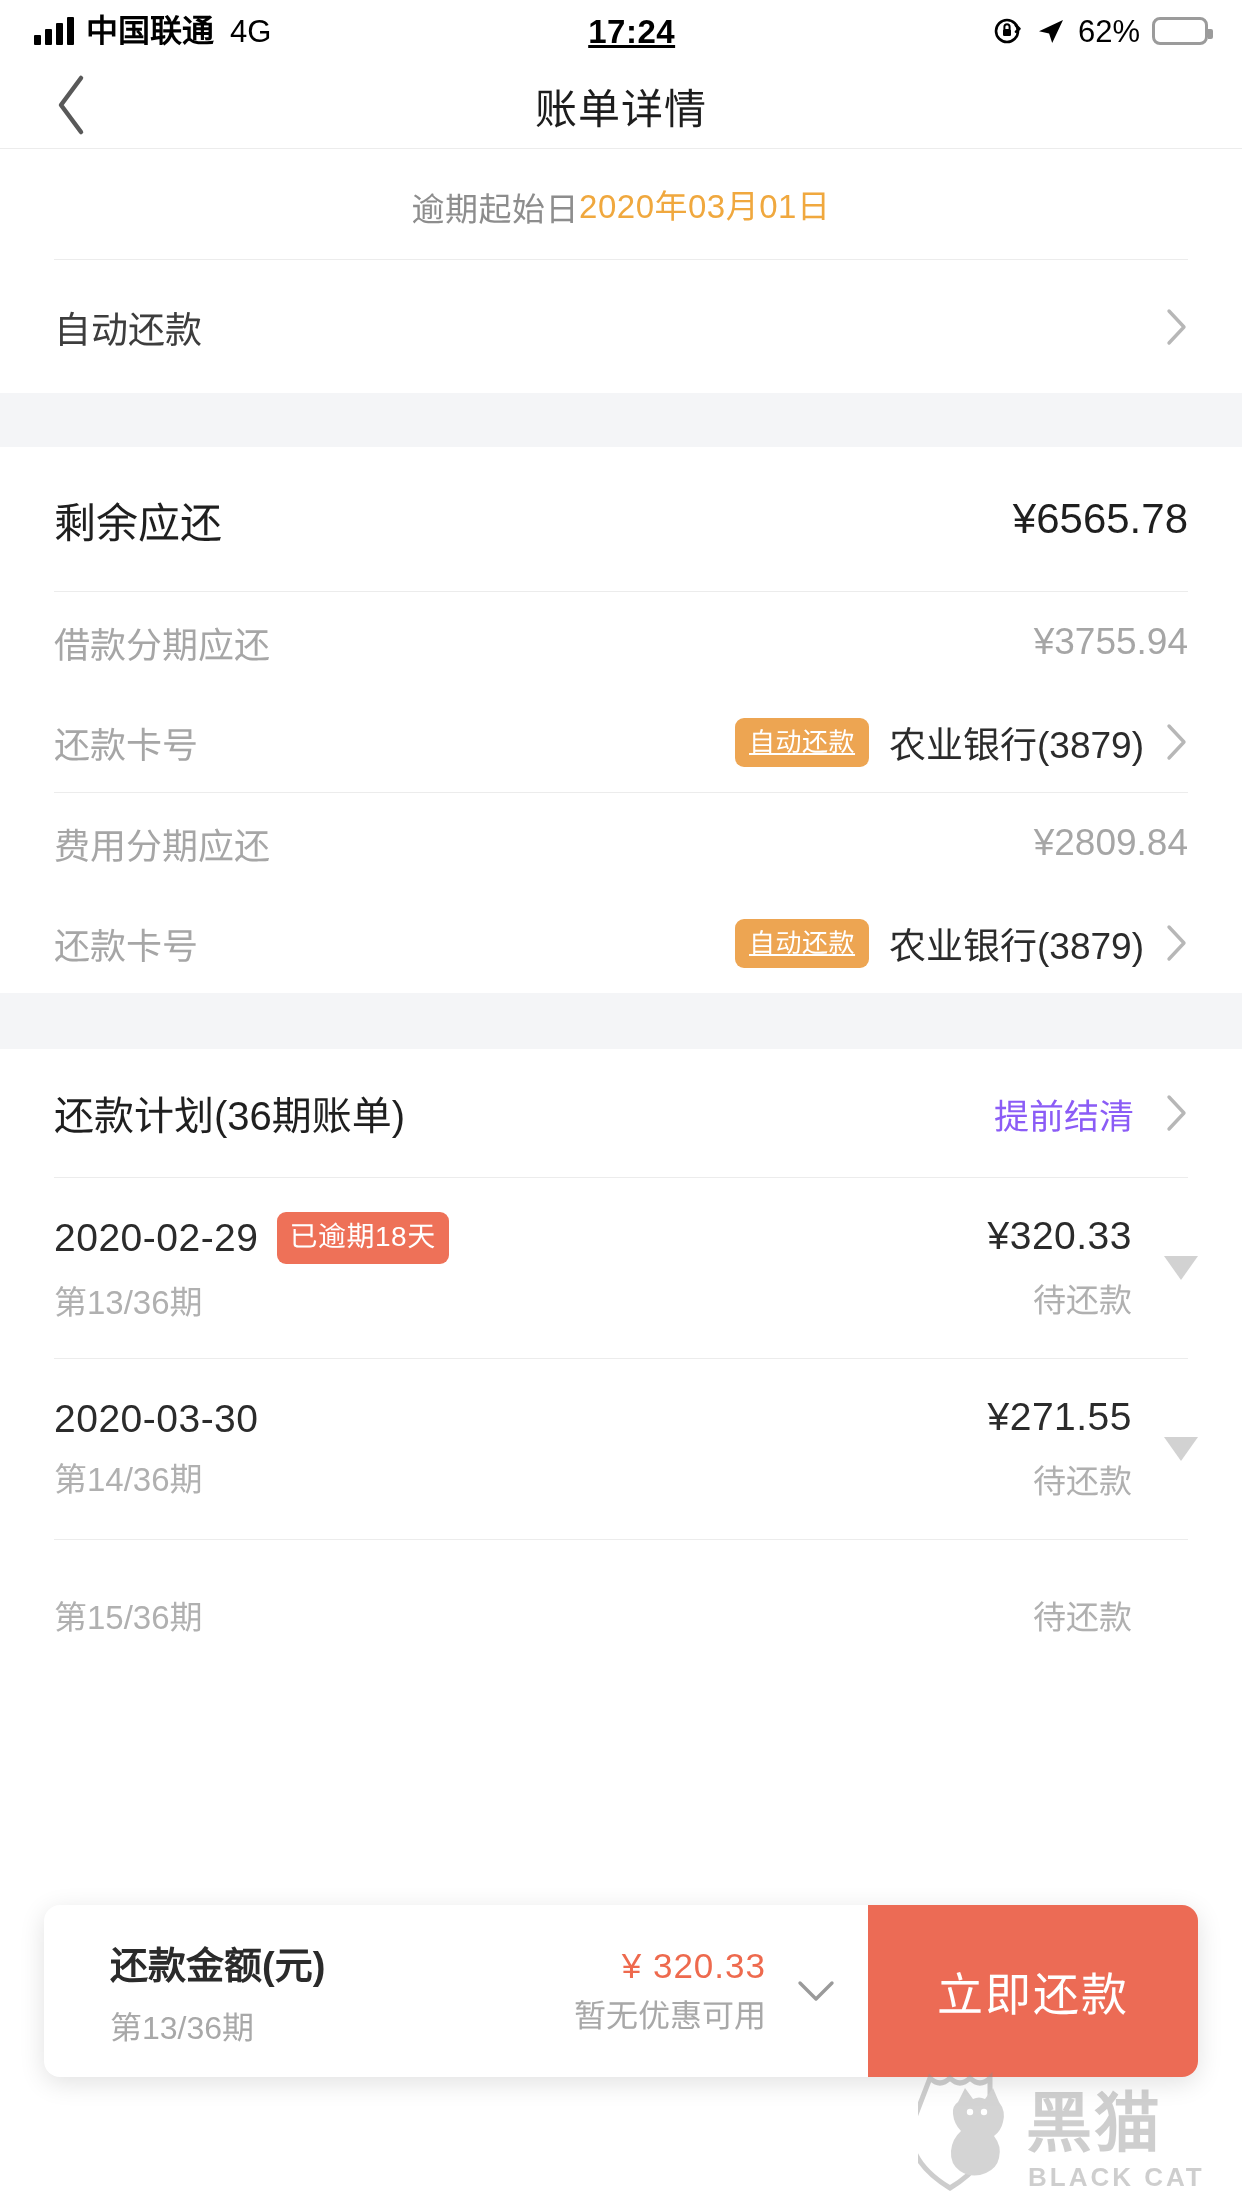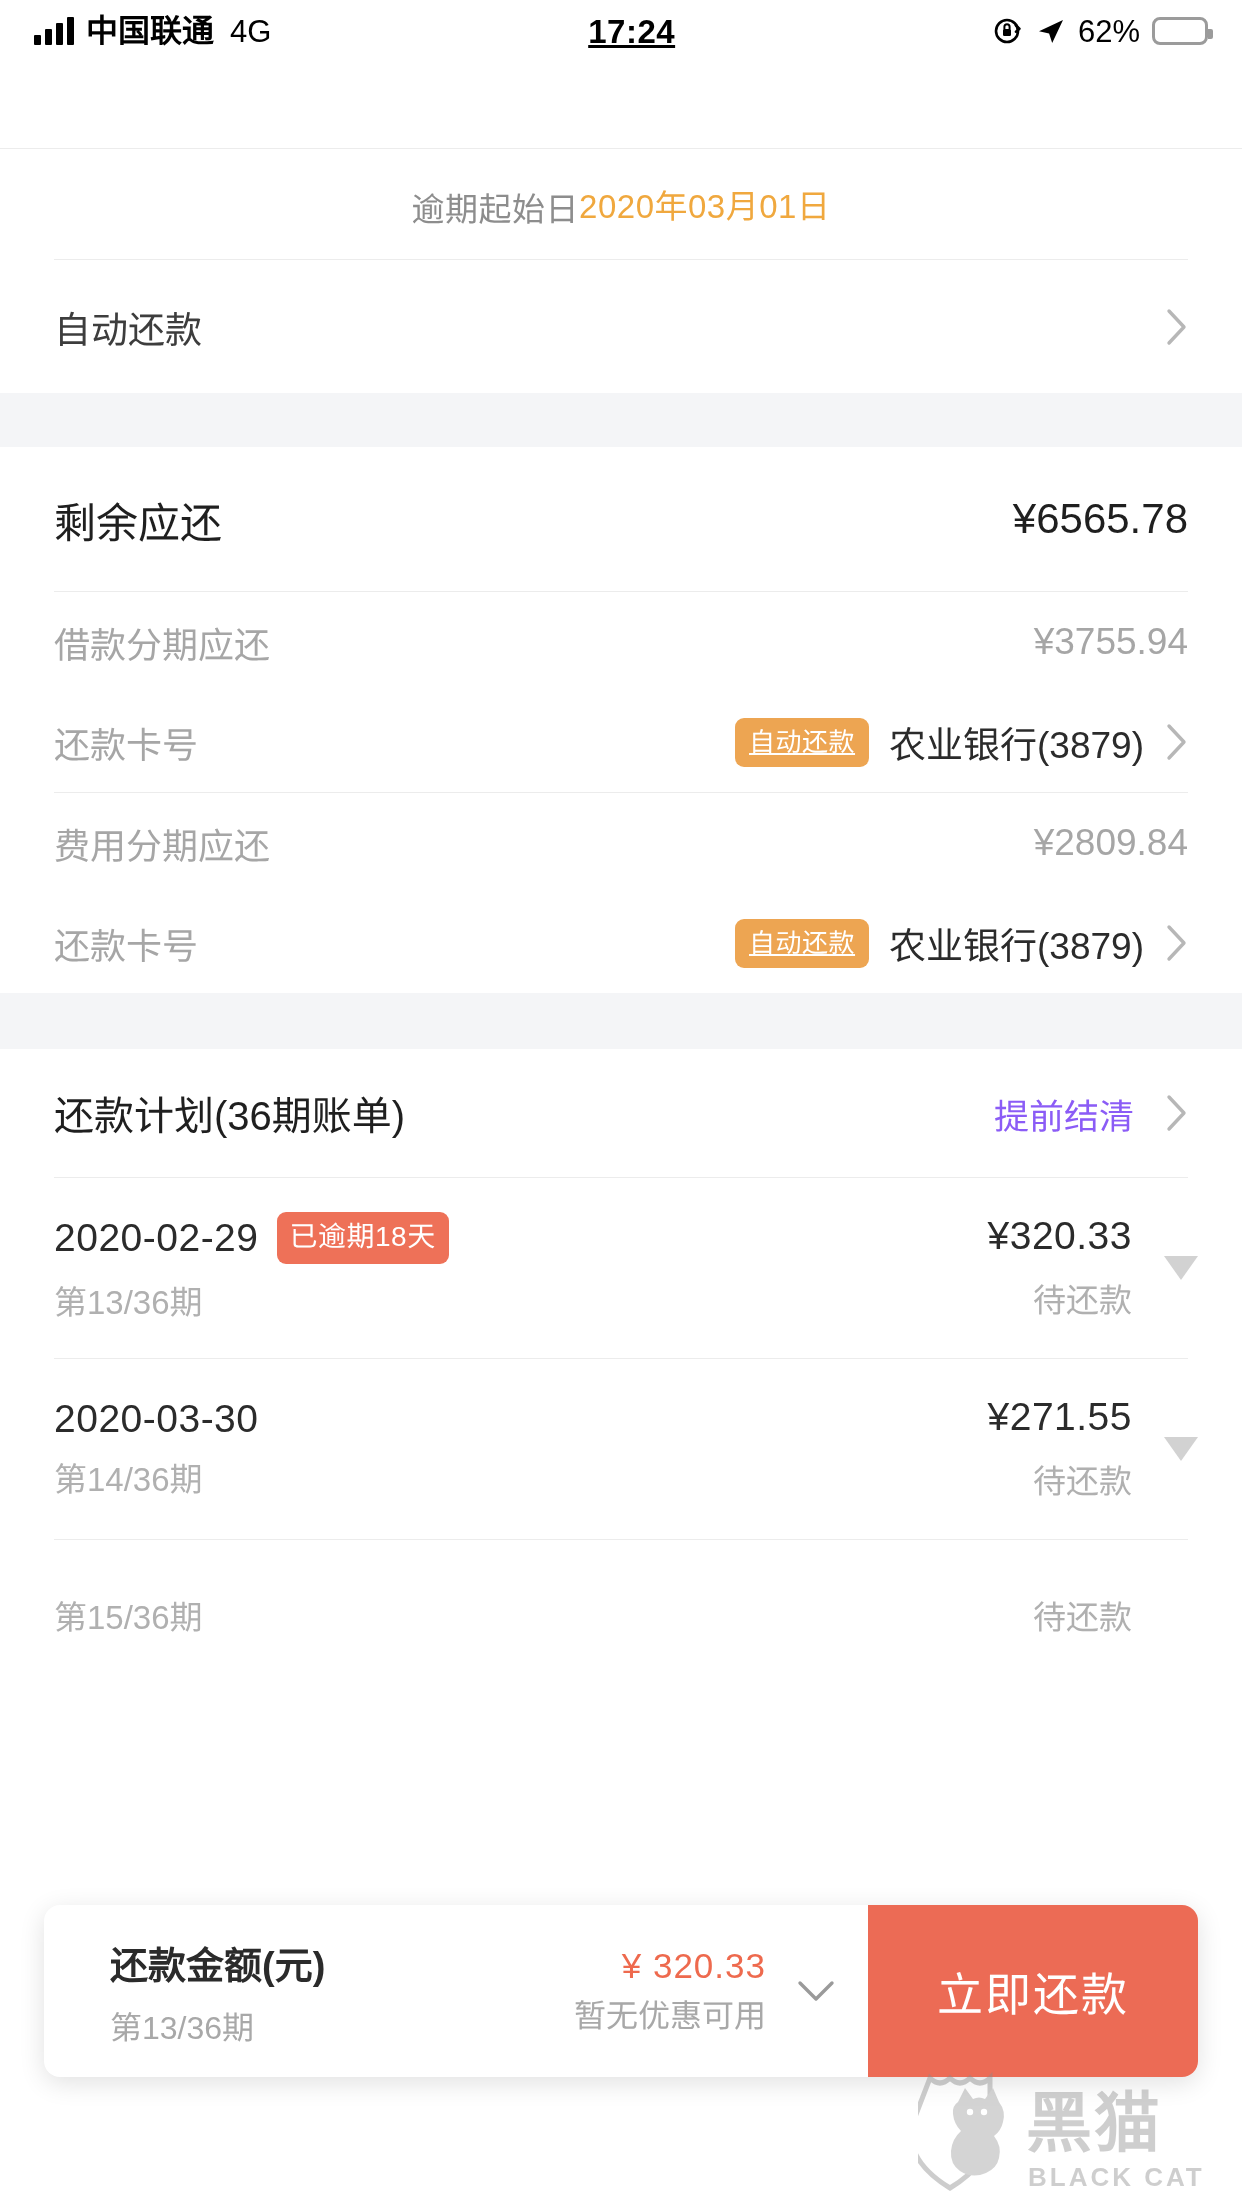--- a/index.html
+++ b/index.html
@@ -246,20 +246,30 @@
           <path d="M27 4L3 15.2l10.1 2.3L16.2 27z" fill="#000"></path>
         </svg>
       </span>
       <span class="battery-pct">62%</span>
       <span class="battery">
         <span class="fill" style="width:62%"></span>
       </span>
     </div>
   </div>
 
+  <div class="navbar">
+    <div class="nav-back">
+      <span>
+        <svg width="34" height="62" viewBox="0 0 34 62">
+          <path d="M27 4L7 31l20 27" fill="none" stroke="#595959" stroke-width="4.5" stroke-linecap="round" stroke-linejoin="round"></path>
+        </svg>
+      </span>
+    </div>
+    <div class="nav-title">账单详情</div>
+  </div>
 
   <div style="position:absolute; top:148px; left:0; width:1242px;">
 
     <div class="hairline"></div>
 
     <div class="overdue-banner">
       <span class="overdue-label">逾期起始日</span>
       <span class="overdue-date">2020年03月01日</span>
     </div>
 

